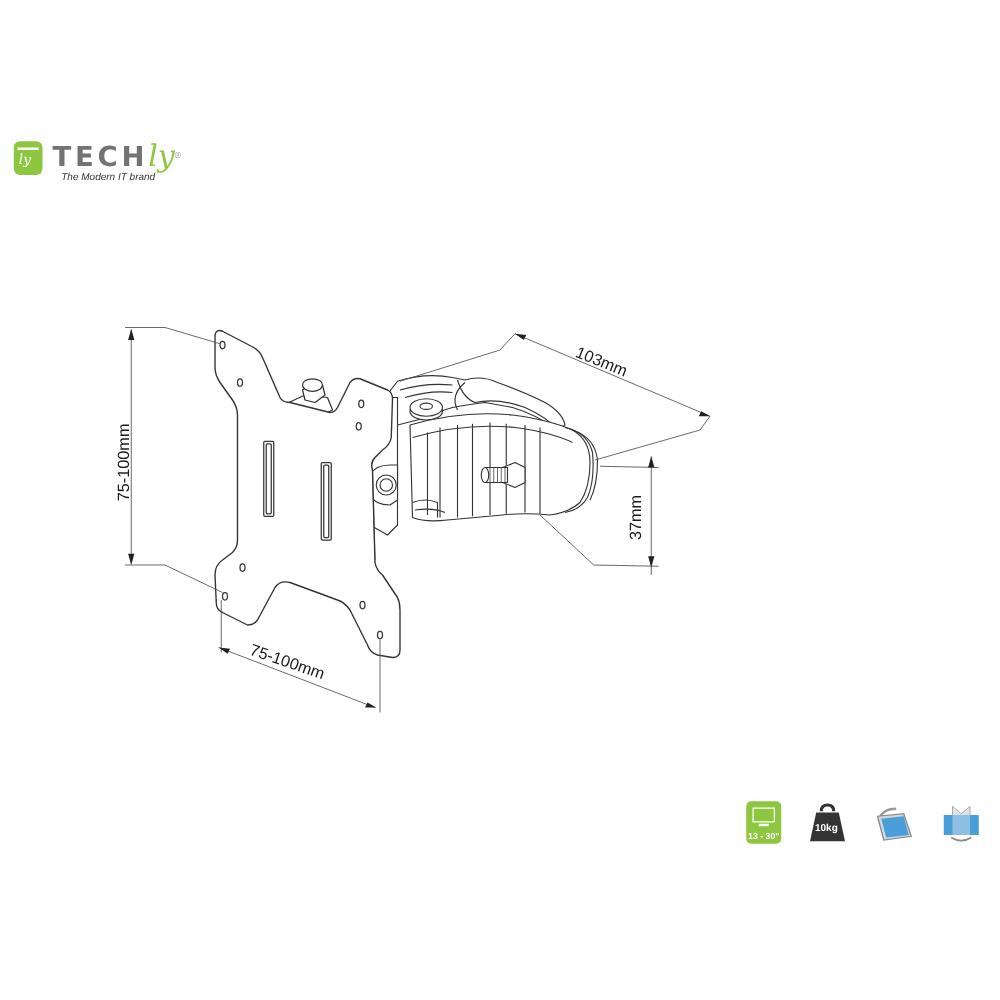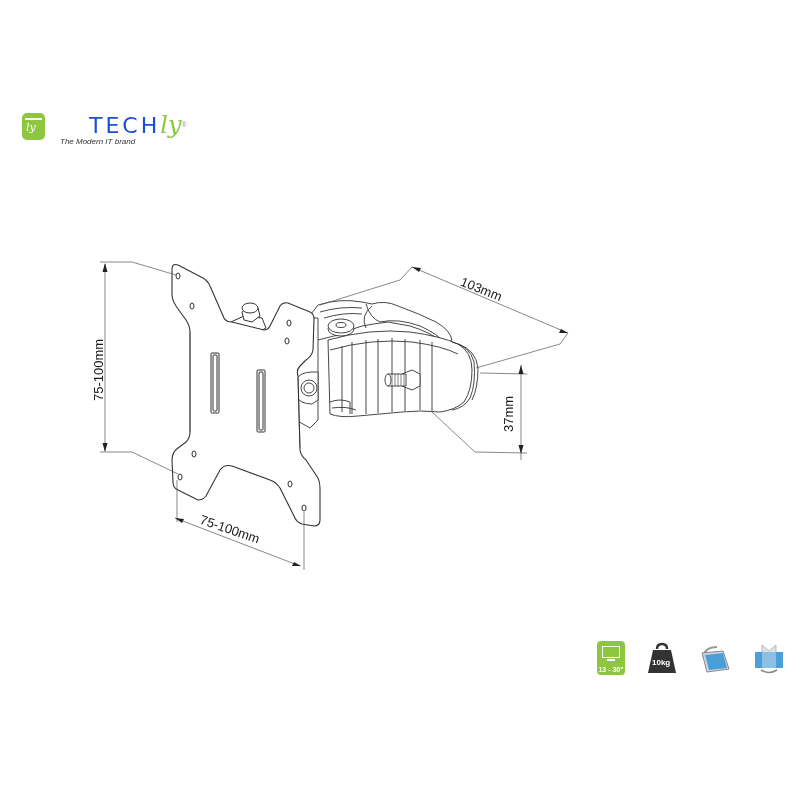--- a/index.html
+++ b/index.html
@@ -9,21 +9,21 @@
     }
     body {
       width: 800px;
       height: 800px;
       position: relative;
       overflow: hidden;
       font-family: "Liberation Sans", sans-serif;
     }
     .logo {
       position: absolute;
-      left: 22px;
+      left: 11px;
       top: 113px;
       width: 160px;
       height: 40px;
     }
     .logo-badge {
       position: absolute;
       left: 0;
       top: 0;
       width: 23px;
       height: 27px;
@@ -47,25 +47,24 @@
     .logo-word {
       position: absolute;
       left: 31px;
       top: 0px;
       font-size: 22px;
       letter-spacing: 2px;
       line-height: 24px;
       white-space: nowrap;
     }
     .logo-word .tech {
-      color: #1d4ed8;
+      color: #737373;
       font-family: "DejaVu Sans", sans-serif;
-      font-weight: 400;
+      font-weight: 700;
       letter-spacing: 3px;
-      margin-left: 36px;
     }
     .logo-word .ly2 {
       color: #8dc63f;
       font-style: italic;
       font-family: "DejaVu Serif", serif;
       font-size: 24px;
       letter-spacing: 0;
     }
     .logo-word .reg {
       color: #999;

